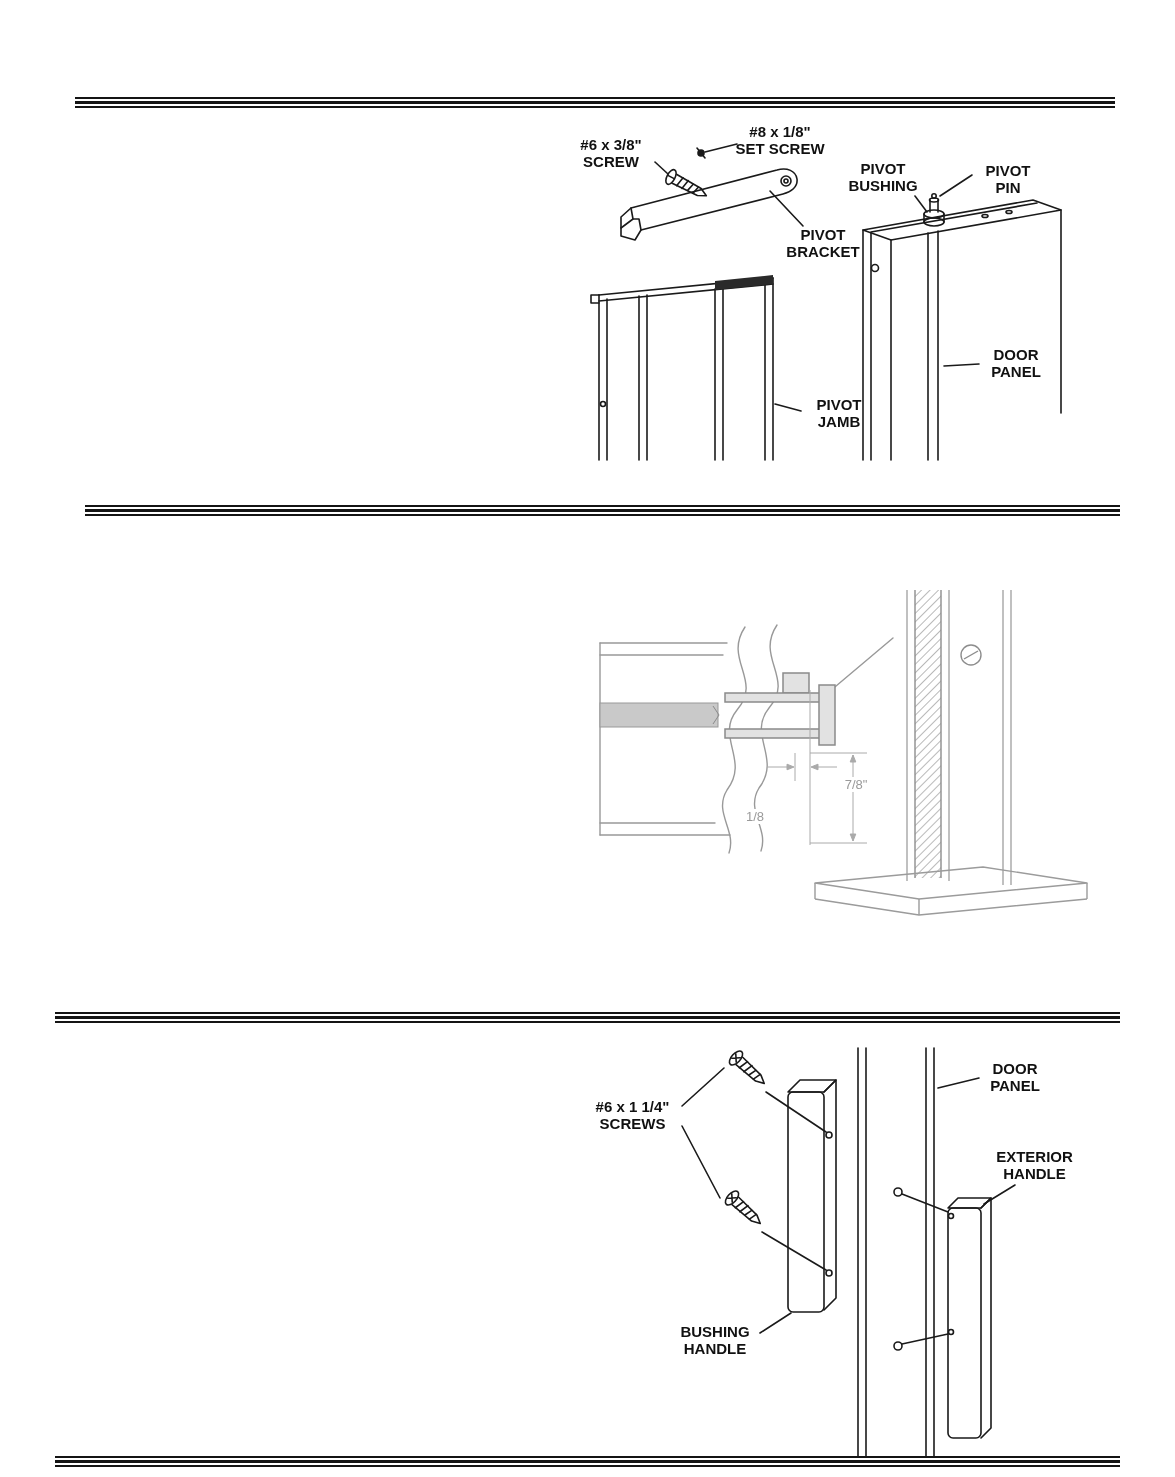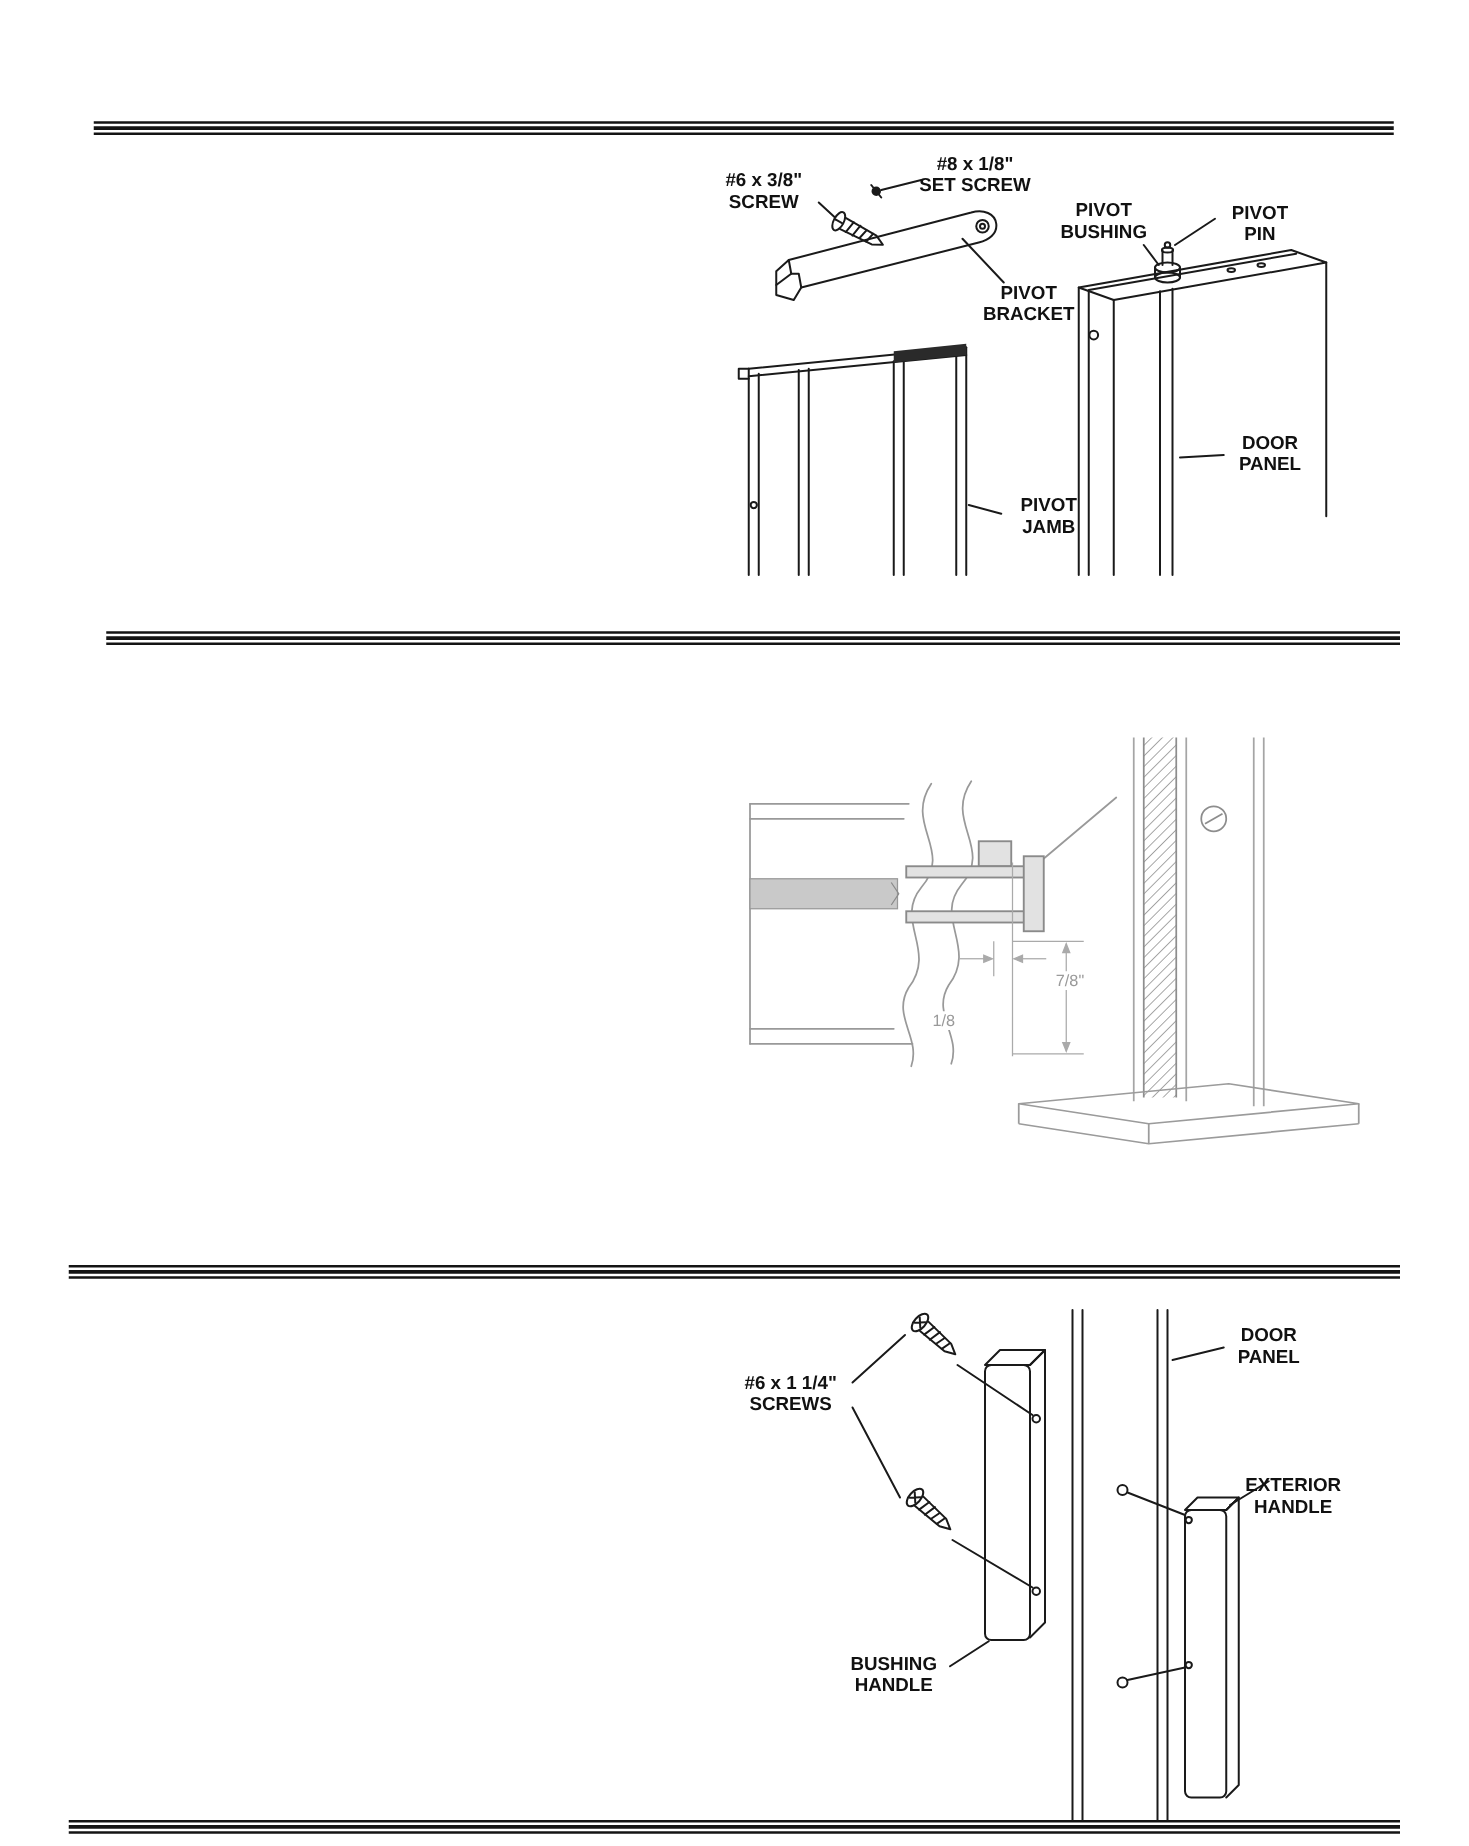--- a/index.html
+++ b/index.html
@@ -282,19 +282,19 @@
           <path d="M421,168 L431,158 L431,388 L421,398"></path>
           <circle cx="391" cy="176" r="2.5"></circle>
           <circle cx="391" cy="292" r="2.5"></circle>
         </g>
       </g>
     </svg>
     <div class="lbl" style="left:20px;top:58px;width:105px;">#6 x 1 1/4"
 SCREWS</div>
     <div class="lbl" style="left:420px;top:20px;width:70px;">DOOR
 PANEL</div>
-    <div class="lbl" style="left:427px;top:108px;width:95px;margin-top:32px;">EXTERIOR
+    <div class="lbl" style="left:427px;top:108px;width:95px;">EXTERIOR
 HANDLE</div>
     <div class="lbl" style="left:105px;top:283px;width:100px;">BUSHING
 HANDLE</div>
   </div>
 
 </div>
 
 </body></html>

